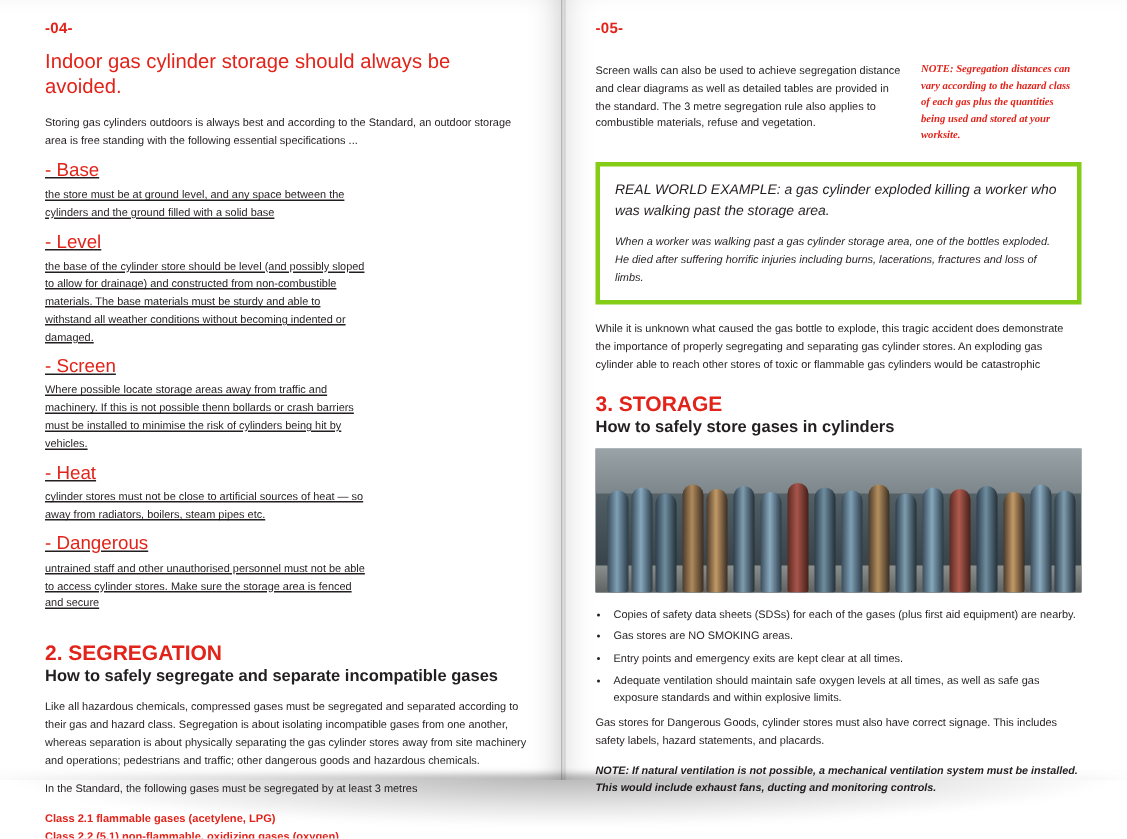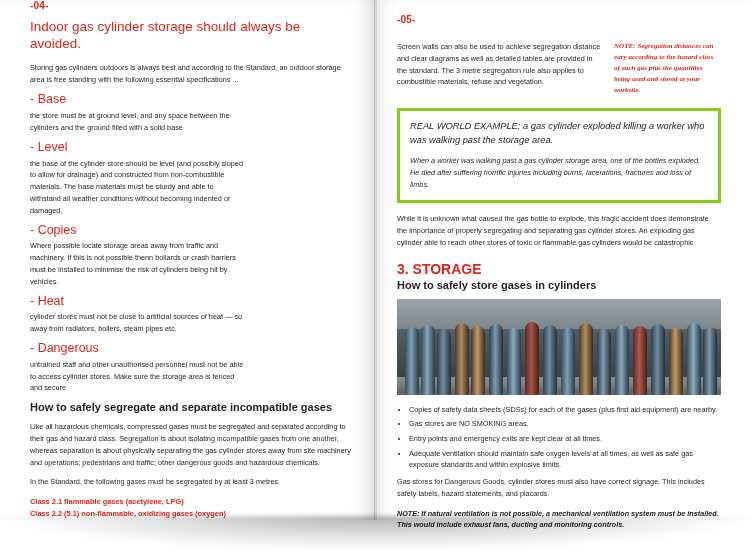--- a/index.html
+++ b/index.html
@@ -15,21 +15,21 @@
     position:absolute;left:0;top:0;width:751px;height:520px;
     display:flex;
   }
   .page{
     position:relative;
     background:#fff;
     box-sizing:border-box;
   }
   .page-left{
     width:375px;height:520px;
-    padding:0 22px 10px 30px;
+    padding:14px 22px 10px 30px;
     box-shadow: inset -14px 0 22px -14px rgba(0,0,0,0.25);
   }
   .page-right{
     width:376px;height:520px;
     padding:14px 30px 10px 22px;
     box-shadow: inset 14px 0 22px -14px rgba(0,0,0,0.18);
   }
   .shadow-bottom{
     position:absolute;left:8px;top:516px;width:735px;height:34px;
     background:radial-gradient(ellipse at 50% 0%, rgba(0,0,0,0.30) 0%, rgba(0,0,0,0.10) 45%, rgba(0,0,0,0) 72%);
@@ -44,21 +44,21 @@
   p.body{
     font-size:7.3px;line-height:1.62;margin:0 0 8px 0;color:#231f20;
   }
   .item{margin:0 0 7px 0;}
   .item h2{
     color:#e2231a;font-size:12.5px;font-weight:normal;margin:0 0 3px 0;line-height:1.1;
   }
   .item p{
     font-size:7.3px;line-height:1.62;margin:0;color:#231f20;max-width:215px;
   }
-  .left-cols{display:flex;gap:10px;}
+  .left-cols{display:flex;gap:10px;text-decoration:underline;}
   .left-main{width:225px;}
   .left-aside{width:95px;padding-top:150px;}
   .tip{
     color:#e2231a;font-size:7.1px;line-height:1.55;font-style:italic;margin:0;
   }
   h2.section{
     color:#e2231a;font-size:14px;font-weight:bold;margin:12px 0 2px 0;
   }
   h3.subsection{
     font-size:11px;font-weight:bold;margin:0 0 8px 0;color:#231f20;
@@ -125,35 +125,36 @@
 
         <div class="item">
           <h2>- Base</h2>
           <p>the store must be at ground level, and any space between the cylinders and the ground filled with a solid base</p>
         </div>
         <div class="item">
           <h2>- Level</h2>
           <p>the base of the cylinder store should be level (and possibly sloped to allow for drainage) and constructed from non-combustible materials. The base materials must be sturdy and able to withstand all weather conditions without becoming indented or damaged.</p>
         </div>
         <div class="item">
-          <h2>- Copies</h2>
+          <h2>- Screen</h2>
           <p>Where possible locate storage areas away from traffic and machinery. If this is not possible thenn bollards or crash barriers must be installed to minimise the risk of cylinders being hit by vehicles.</p>
         </div>
         <div class="item">
           <h2>- Heat</h2>
           <p>cylinder stores must not be close to artificial sources of heat — so away from radiators, boilers, steam pipes etc.</p>
         </div>
         <div class="item">
           <h2>- Dangerous</h2>
           <p>untrained staff and other unauthorised personnel must not be able to access cylinder stores. Make sure the storage area is fenced and secure</p>
         </div>
 
       </div>
     </div>
 
+    <h2 class="section">2. SEGREGATION</h2>
     <h3 class="subsection">How to safely segregate and separate incompatible gases</h3>
     <p class="body">Like all hazardous chemicals, compressed gases must be segregated and separated according to their gas and hazard class. Segregation is about isolating incompatible gases from one another, whereas separation is about physically separating the gas cylinder stores away from site machinery and operations; pedestrians and traffic; other dangerous goods and hazardous chemicals.</p>
     <p class="body">In the Standard, the following gases must be segregated by at least 3 metres</p>
     <p class="gasline">Class 2.1 flammable gases (acetylene, LPG)</p>
     <p class="gasline">Class 2.2 (5.1) non-flammable, oxidizing gases (oxygen)</p>
 
   </div>
 
   <div class="page page-right">
     <div class="pagenum">-05-</div>

